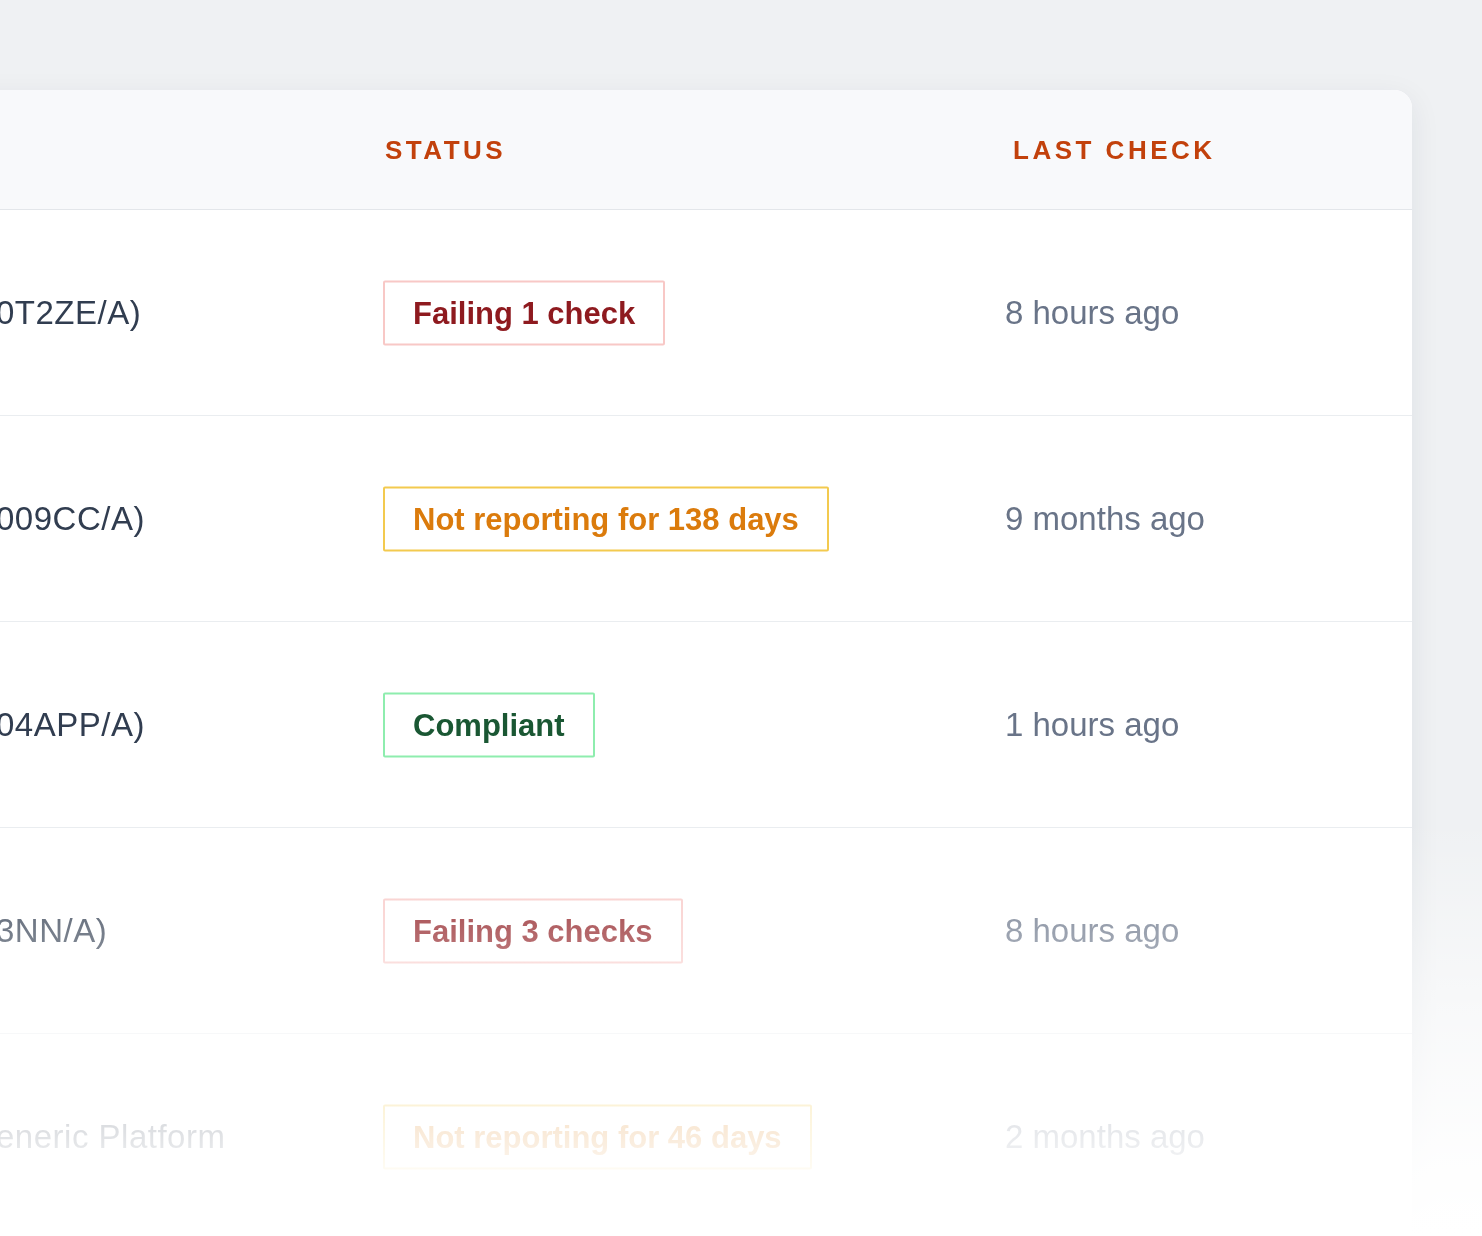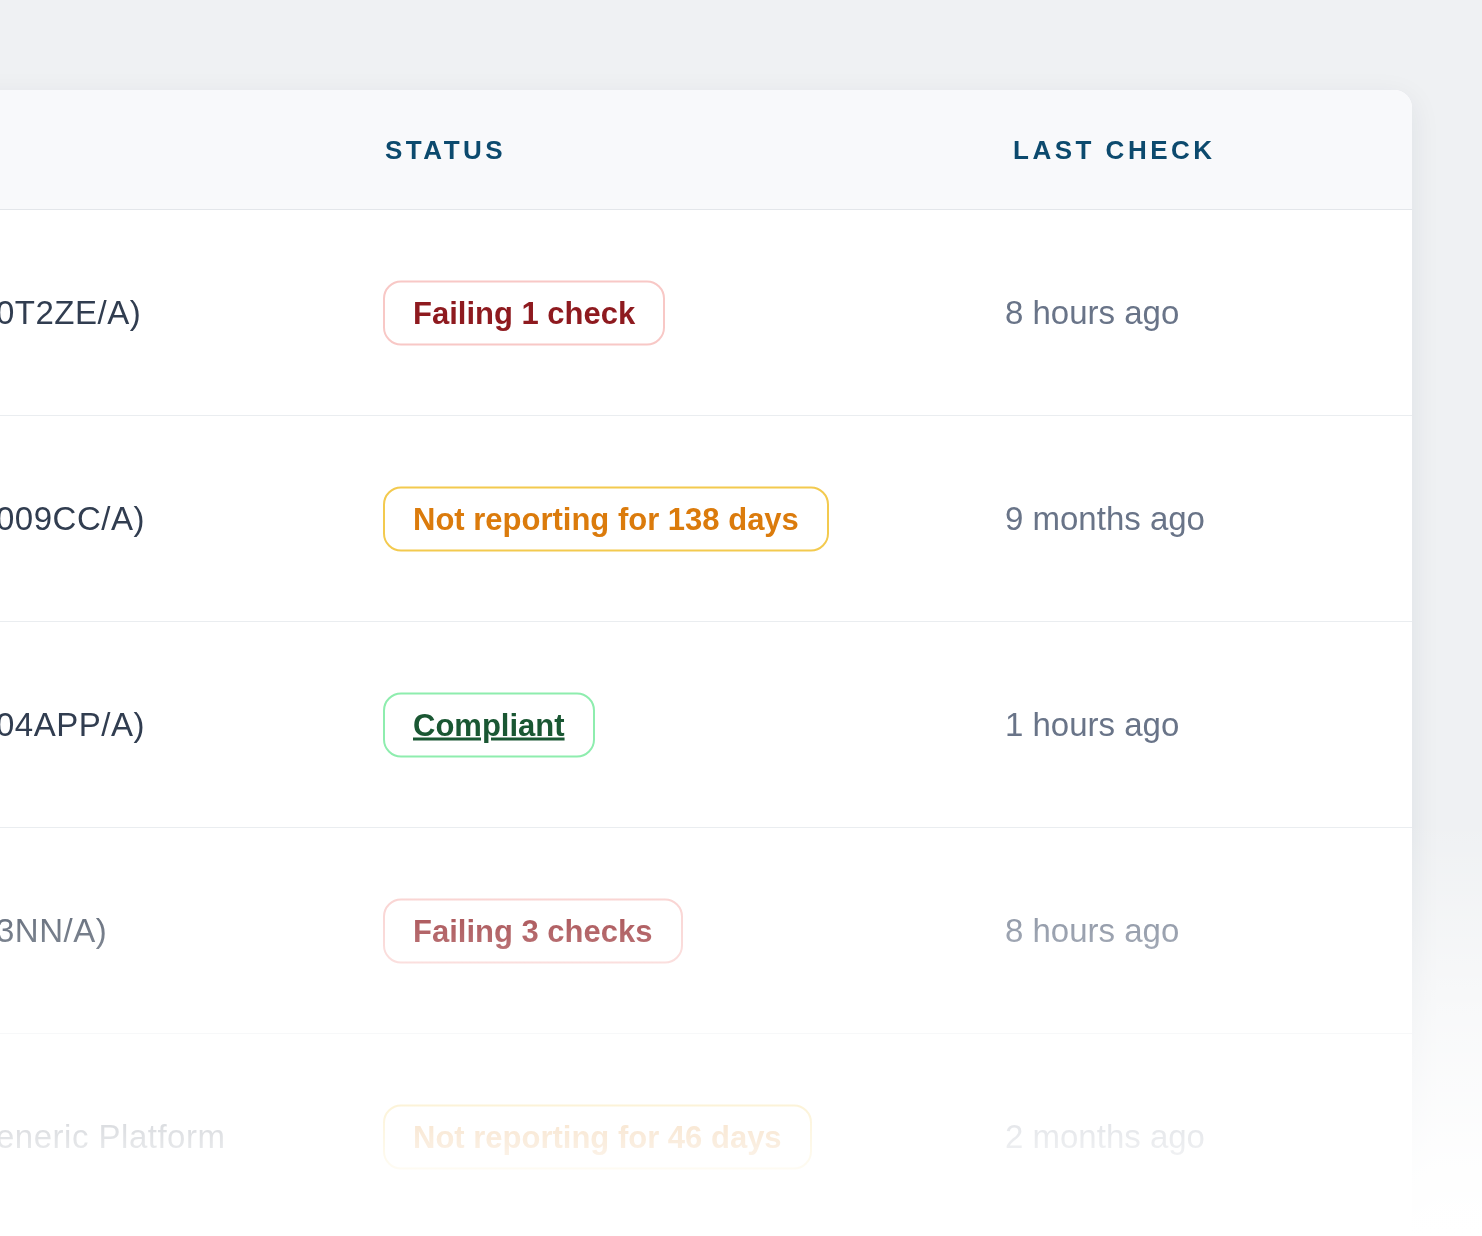--- a/index.html
+++ b/index.html
@@ -30,21 +30,21 @@
     border-bottom: 1px solid #E3E6EA;
     border-radius: 18px 18px 0 0;
   }
   .th {
     position: absolute;
     top: 50%;
     transform: translateY(-50%);
     font-size: 26px;
     font-weight: 600;
     letter-spacing: 3.5px;
-    color: #0c4a6e;
+    color: #c2410c;
     text-transform: uppercase;
     white-space: nowrap;
   }
   .th-status { left: 425px; }
   .th-last   { left: 1053px; }
   .row {
     position: relative;
     height: 205px;
     border-bottom: 1px solid #EAEDF0;
     background: #FFFFFF;
@@ -65,27 +65,27 @@
     position: absolute;
     left: 423px;
     top: 50%;
     transform: translateY(-50%);
     display: inline-block;
     font-size: 31px;
     font-weight: 700;
     line-height: 1;
     padding: 15px 28px;
     border: 2px solid transparent;
-    border-radius: 18px;
+    border-radius: 2px;
     background: #FFFFFF;
     white-space: nowrap;
   }
   .badge-danger  { color: #8E1A1F; border-color: #F8C8C6; }
   .badge-warning { color: #DB7B0C; border-color: #F3CA4F; }
-  .badge-success { color: #1A5733; border-color: #8EEDAE; text-decoration: underline; }
+  .badge-success { color: #1A5733; border-color: #8EEDAE; }
   .last {
     position: absolute;
     left: 1025px;
     top: 50%;
     transform: translateY(-50%);
     font-size: 33px;
     font-weight: 400;
     color: #697488;
     white-space: nowrap;
     margin-left: 20px;

